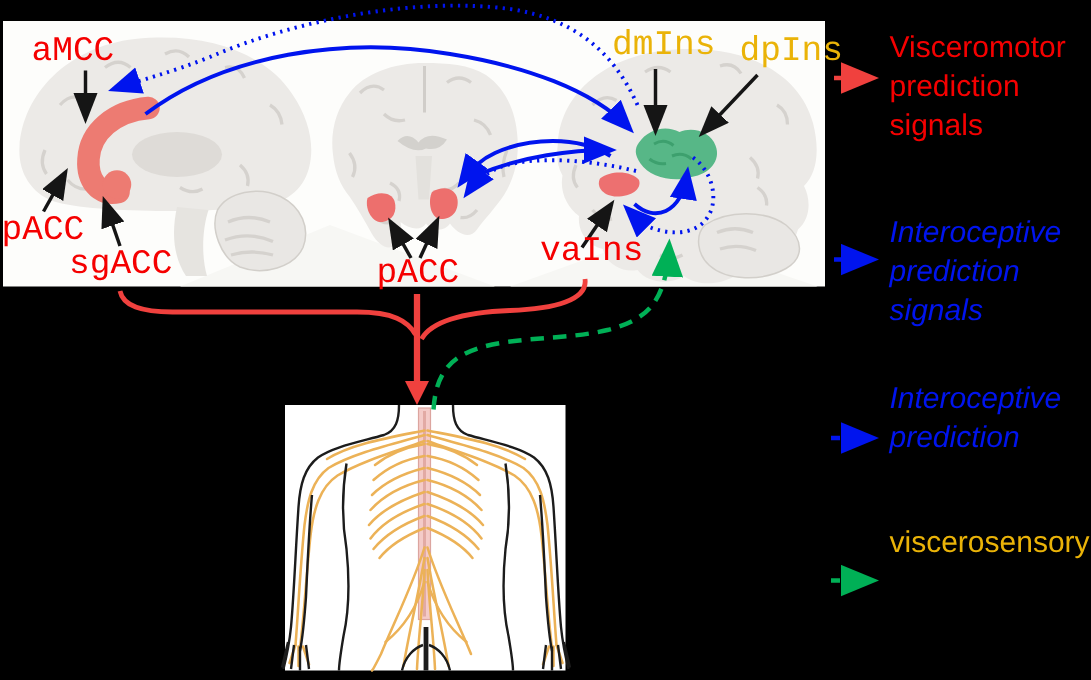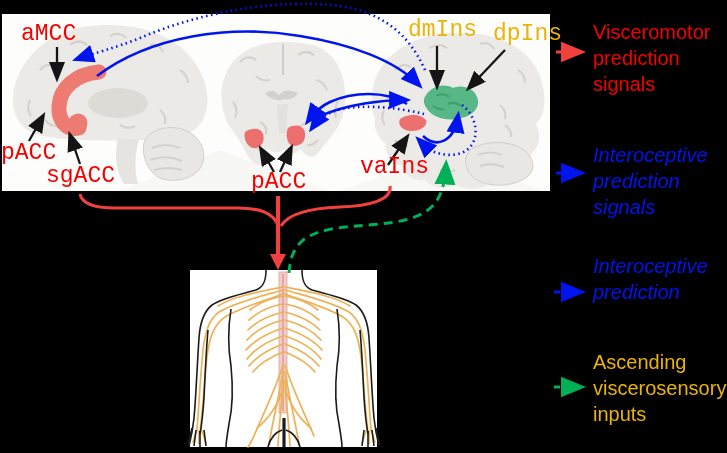--- a/index.html
+++ b/index.html
@@ -225,19 +225,17 @@
   <div class="legend-item" style="top:142px">
     <div class="lg-line blue-t">Interoceptive</div>
     <div class="lg-line blue-t">prediction</div>
     <div class="lg-line blue-t">signals</div>
   </div>
   <div class="legend-item" style="top:253px">
     <div class="lg-line blue-t">Interoceptive</div>
     <div class="lg-line blue-t">prediction</div>
   </div>
   <div class="legend-item" style="top:349px">
-    <div class="lg-line green-t">Ascending</div>
     <div class="lg-line green-t">viscerosensory</div>
-    <div class="lg-line green-t">inputs</div>
   </div>
 </div>
 
 </div>
 
 </body></html>

